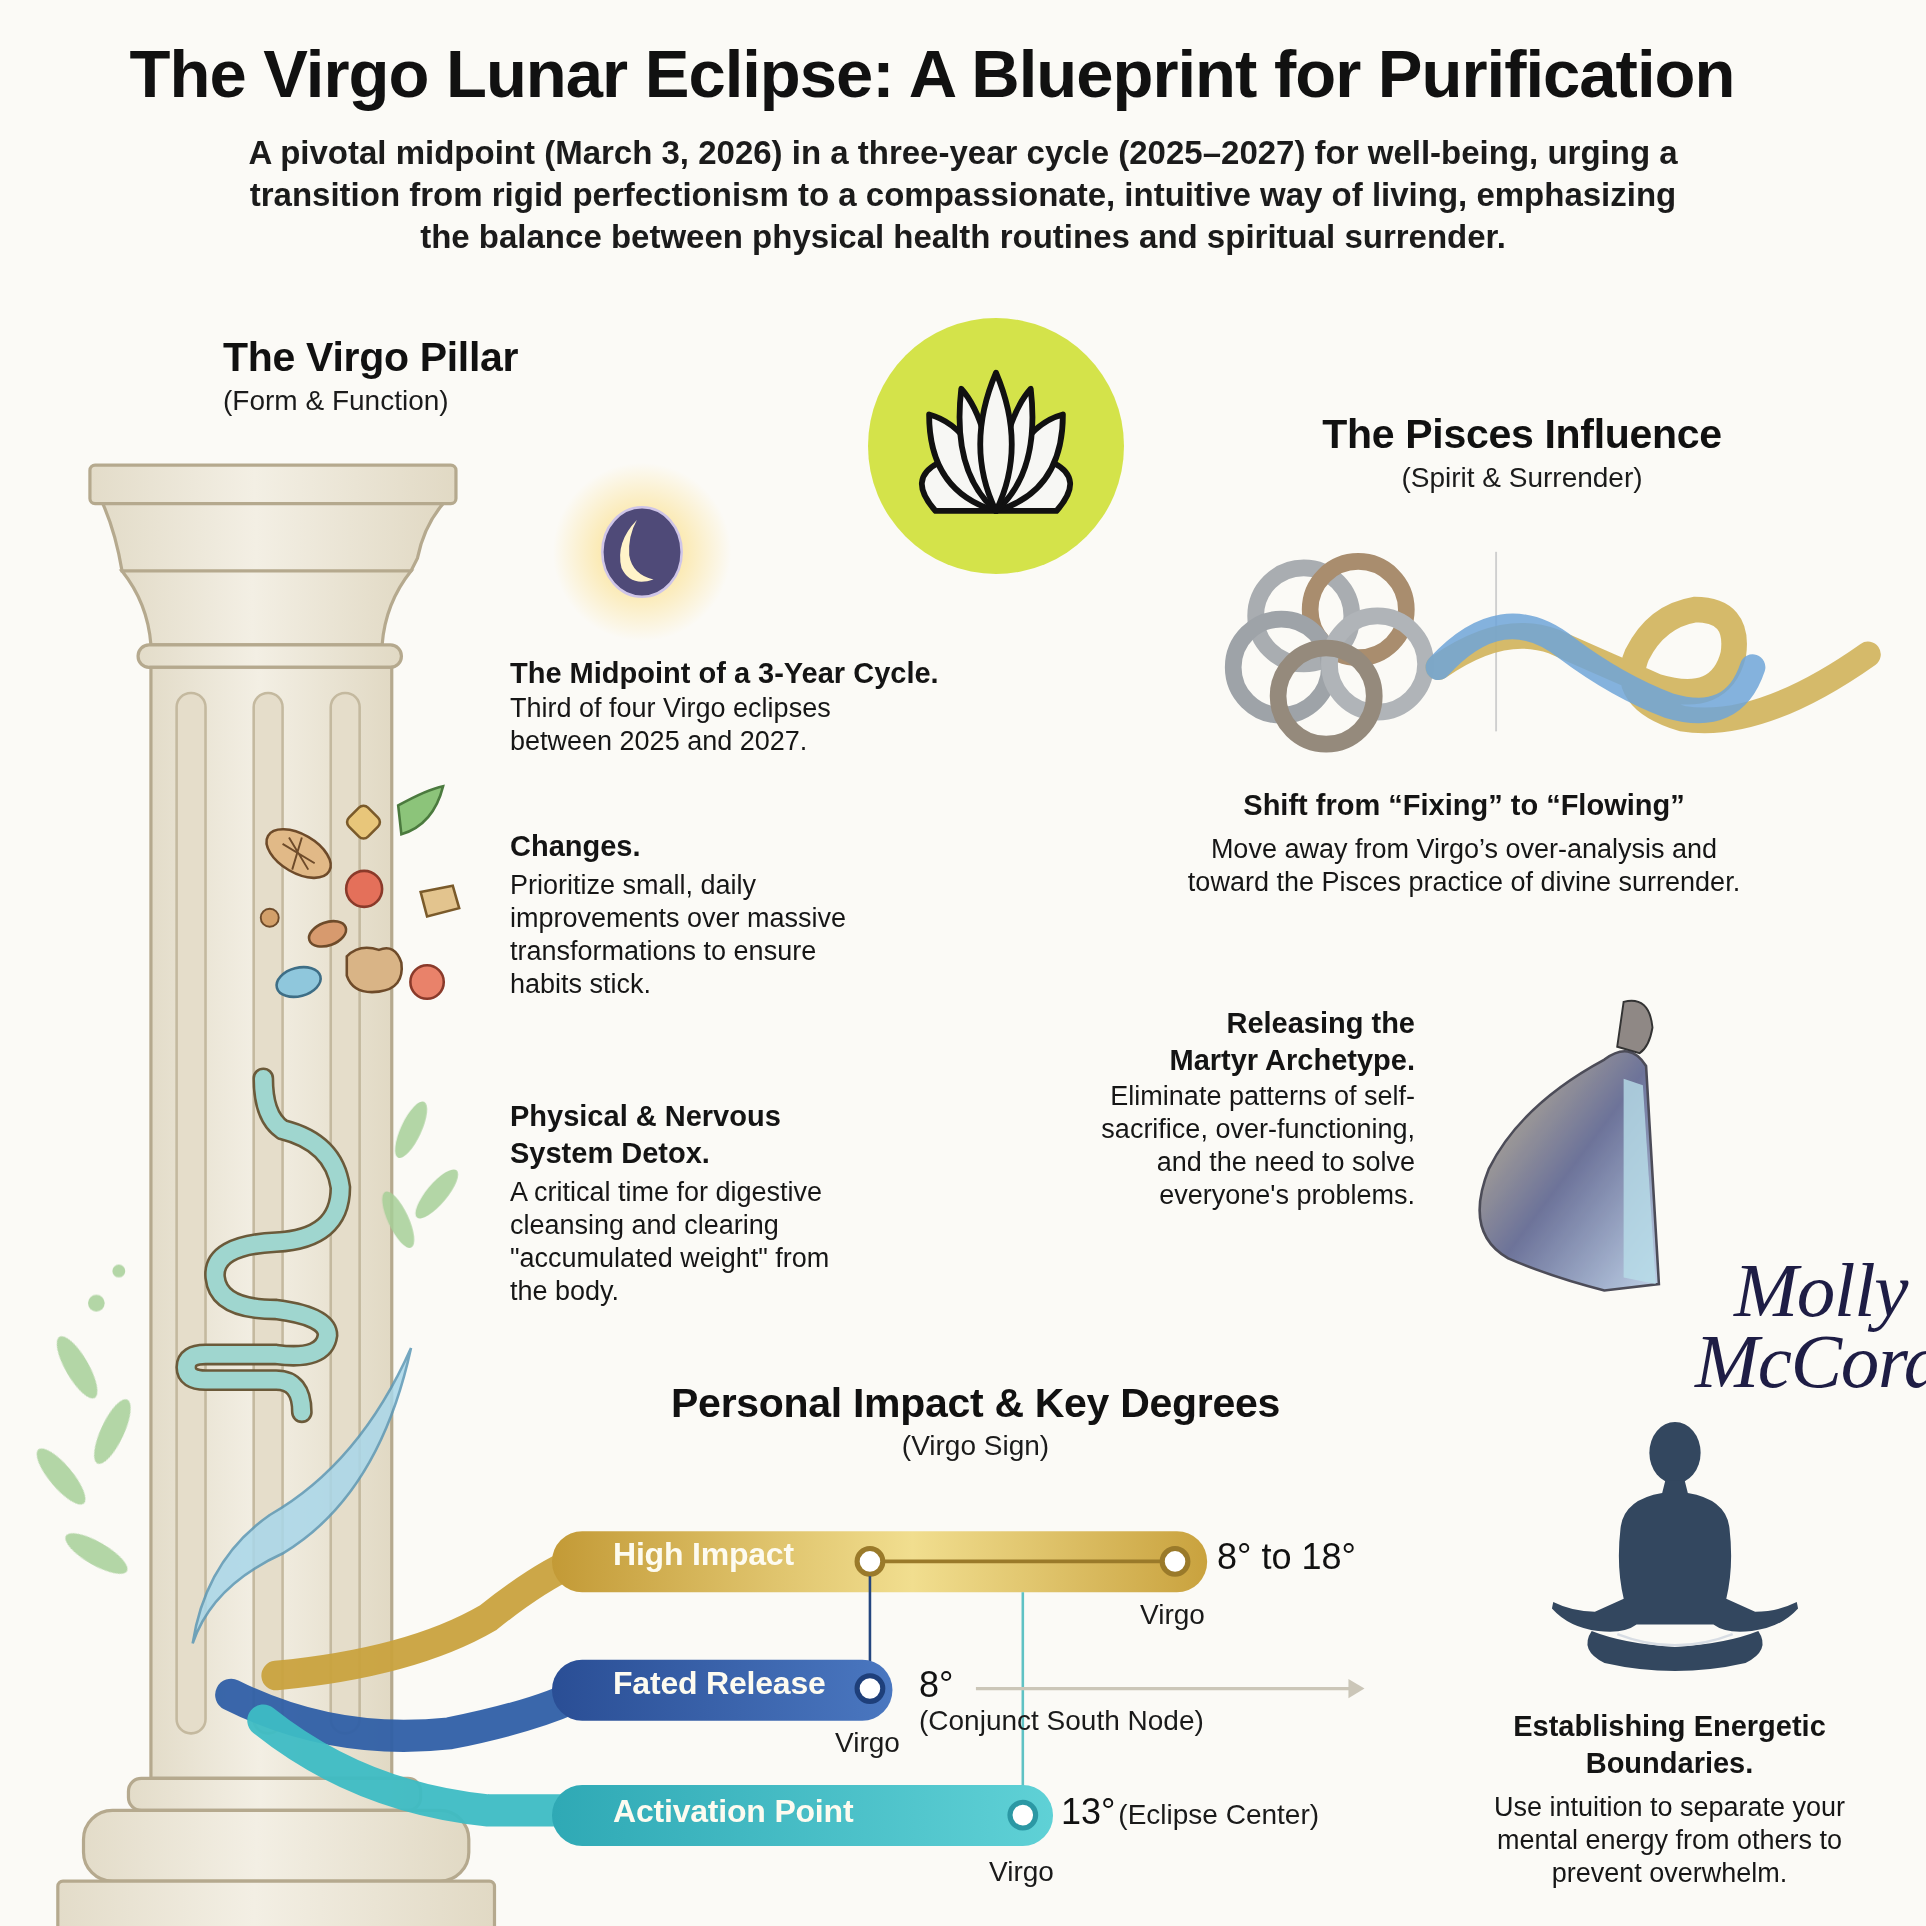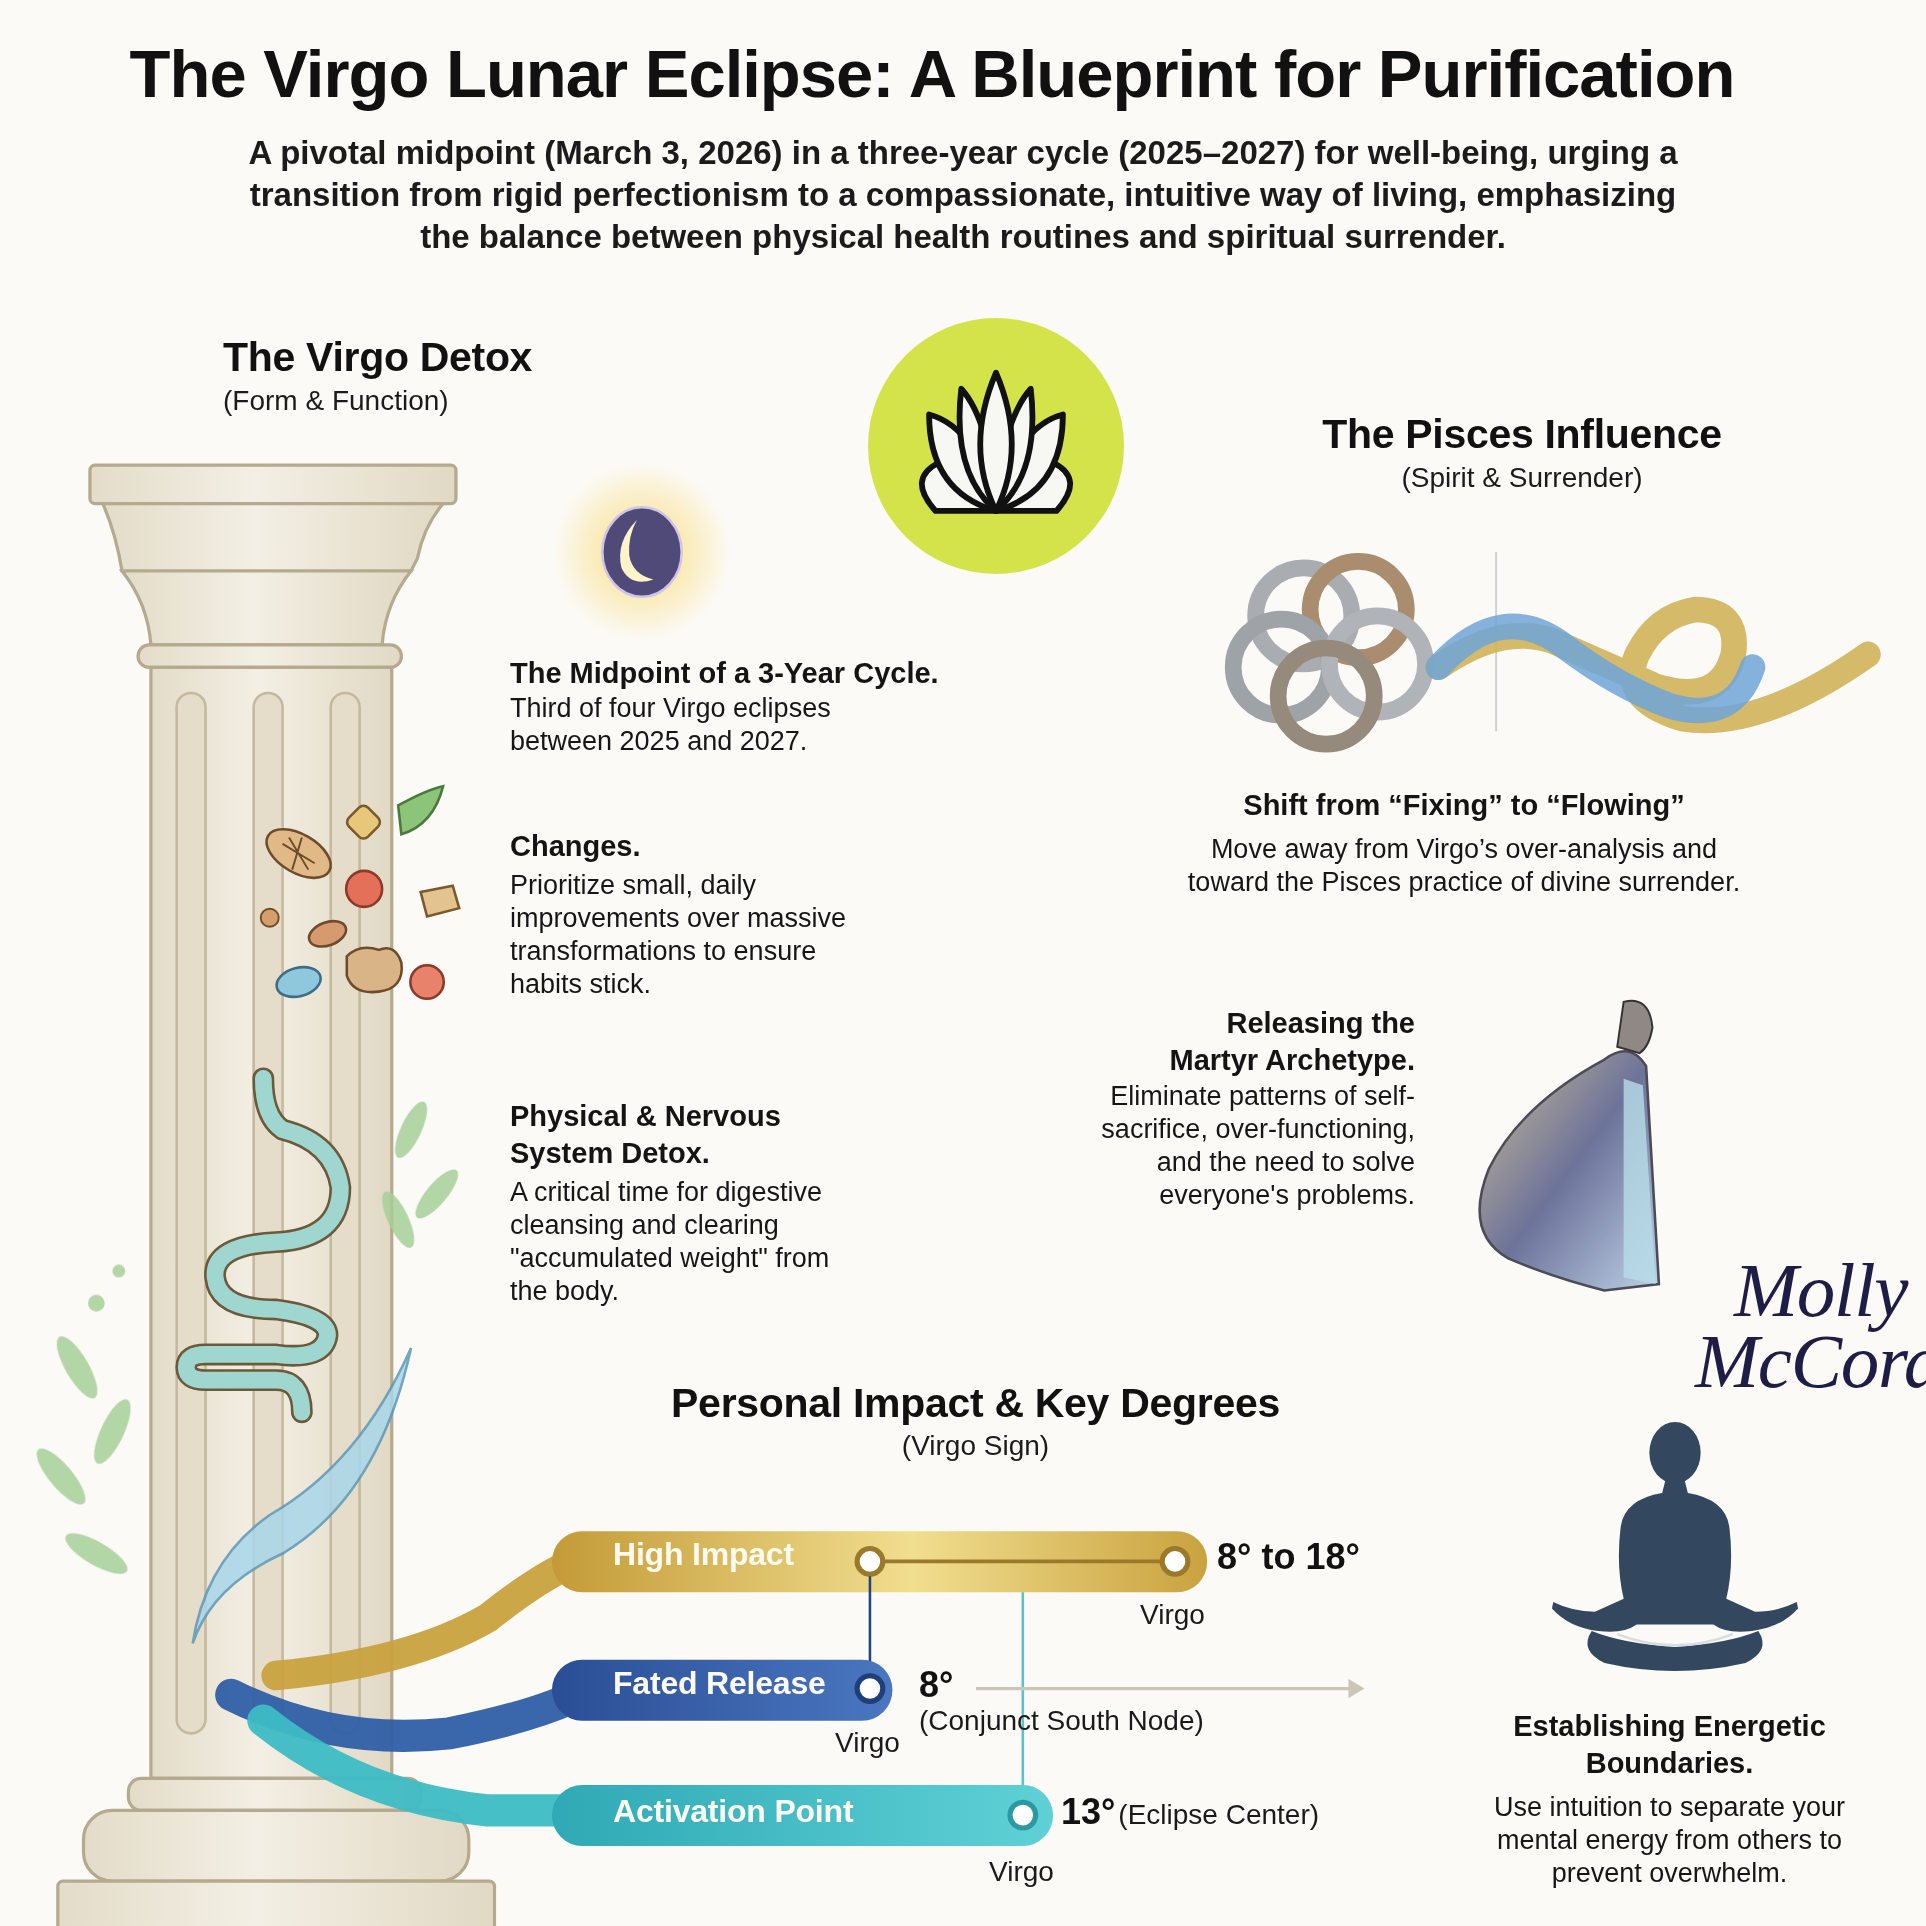--- a/index.html
+++ b/index.html
@@ -18,21 +18,21 @@
   .subtitle {
     left: 167px; top: 132px; width: 1592px; text-align: center;
     font-size: 33px; line-height: 42px; color: #1b1b1b; font-weight: bold;
   }
   .sec-head { font-size: 41px; font-weight: 700; letter-spacing: -0.3px; color: #111; }
   .sec-sub { font-size: 28px; color: #1b1b1b; }
   .blk-title { font-size: 29px; font-weight: 700; line-height: 37px; color: #141414; }
   .blk-body { font-size: 27px; line-height: 33px; color: #161616; }
   .rt { text-align: right; }
   .ribbon-label { font-size: 32px; font-weight: 700; color: #fdfbf0; letter-spacing: -0.2px; }
-  .deg-big { font-size: 36px; font-weight: 700; color: #111; }
+  .deg-big { font-size: 36px; font-weight: 400; color: #111; }
   .deg-note { font-size: 28px; color: #1a1a1a; }
   .virgo-lbl { font-size: 28px; color: #1a1a1a; }
   .logo {
     font-family: "Liberation Serif", "DejaVu Serif", serif; font-style: italic;
     color: #1e1d45; font-size: 77px; line-height: 71px; letter-spacing: -1.3px;
   }
 </style>
 </head>
 <body>
 
@@ -97,21 +97,21 @@
       <circle cx="150" cy="2030" r="13"></circle>
   </g>
 
   <path d="M640 2100 Q560 2280 420 2360 Q320 2430 300 2560 Q330 2470 440 2420 Q590 2330 640 2100 Z" fill="#a9d7ea" stroke="#5c98b6" stroke-width="4" opacity="0.85"></path>
 
   <path d="M430 2610 Q640 2590 760 2520 Q860 2440 930 2420" stroke="#c9a23e" stroke-width="46" fill="none" stroke-linecap="round" opacity="0.95"></path>
   <path d="M360 2640 Q520 2720 700 2700 Q850 2670 920 2630" stroke="#2f5fa6" stroke-width="50" fill="none" stroke-linecap="round" opacity="0.95"></path>
   <path d="M410 2680 Q560 2800 760 2820 Q870 2820 920 2820" stroke="#3dbcc4" stroke-width="50" fill="none" stroke-linecap="round" opacity="0.95"></path>
 </svg>
 
-<div class="abs sec-head" style="left:223px;top:334px">The Virgo Detox</div>
+<div class="abs sec-head" style="left:223px;top:334px">The Virgo Pillar</div>
 <div class="abs sec-sub" style="left:223px;top:385px">(Form &amp; Function)</div>
 
 <div class="abs" style="left:552px;top:462px;width:180px;height:180px;border-radius:50%;background:radial-gradient(circle,#fff6d8 0%,#fbe9b0 30%,rgba(251,233,176,0) 70%)"></div>
 <svg class="abs" style="left:597px;top:504px" width="90" height="96" viewBox="0 0 140 150">
   <ellipse cx="70" cy="75" rx="62" ry="70" fill="#4f4a78" stroke="#cfc5e8" stroke-width="4"></ellipse>
   <path d="M62 25 Q28 60 38 100 Q52 130 88 118 Q55 110 50 80 Q48 50 62 25 Z" fill="#fff3c9"></path>
 </svg>
 
 <div class="abs" style="left:510px;top:655px;width:514px">
   <div class="blk-title">The Midpoint of a 3-Year Cycle.</div>

